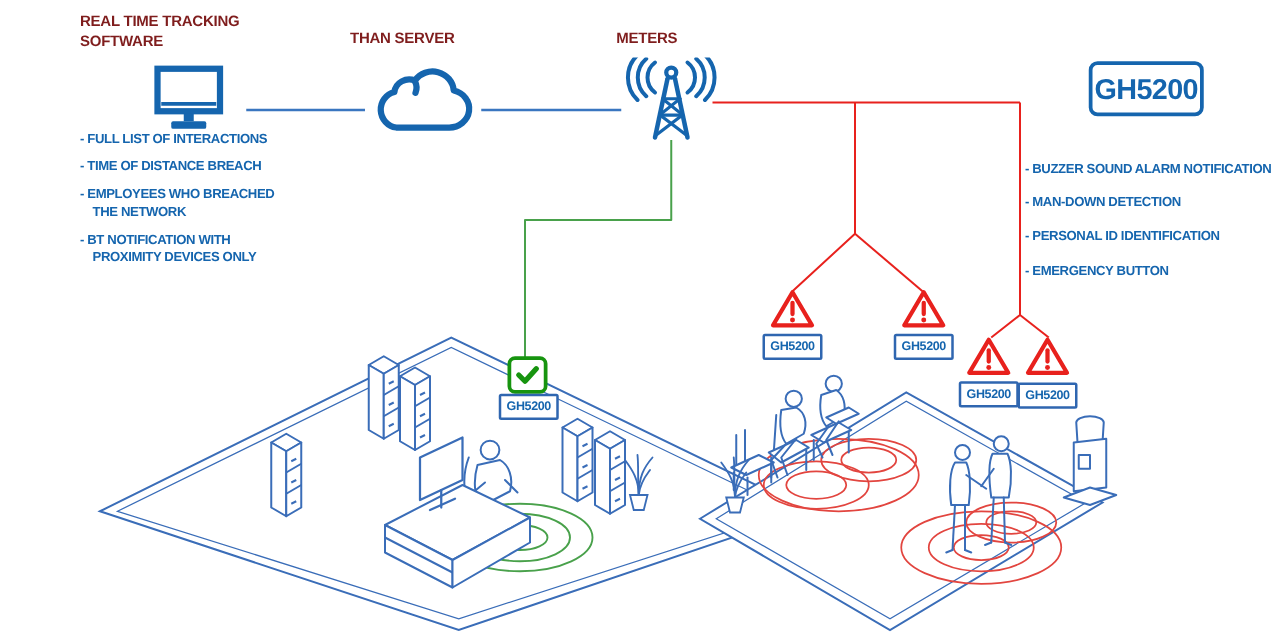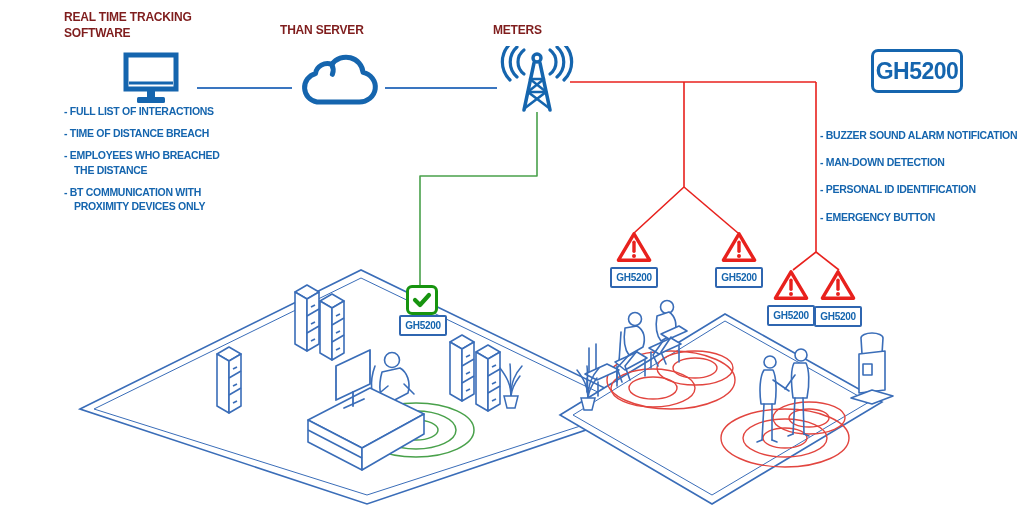--- a/index.html
+++ b/index.html
@@ -227,22 +227,22 @@
     </g>
   </svg>
 
 
   <div class="abs logo-box" style="left:871px;top:49px;">GH5200</div>
 
   <div class="abs feature-list" style="left:64px;top:104px;width:176px;">
     <div class="item">- FULL LIST OF INTERACTIONS</div>
     <div class="item">- TIME OF DISTANCE BREACH</div>
     <div class="item">- EMPLOYEES WHO BREACHED
-THE DISTANCE</div>
-    <div class="item">- BT COMMUNICATION WITH
+THE NETWORK</div>
+    <div class="item">- BT NOTIFICATION WITH
 PROXIMITY DEVICES ONLY</div>
   </div>
 
   <div class="abs feature-list right" style="left:820px;top:106px;width:204px;margin-top:22px;">
     <div class="item">- BUZZER SOUND ALARM NOTIFICATION</div>
     <div class="item">- MAN-DOWN DETECTION</div>
     <div class="item">- PERSONAL ID IDENTIFICATION</div>
     <div class="item">- EMERGENCY BUTTON</div>
   </div>
 

